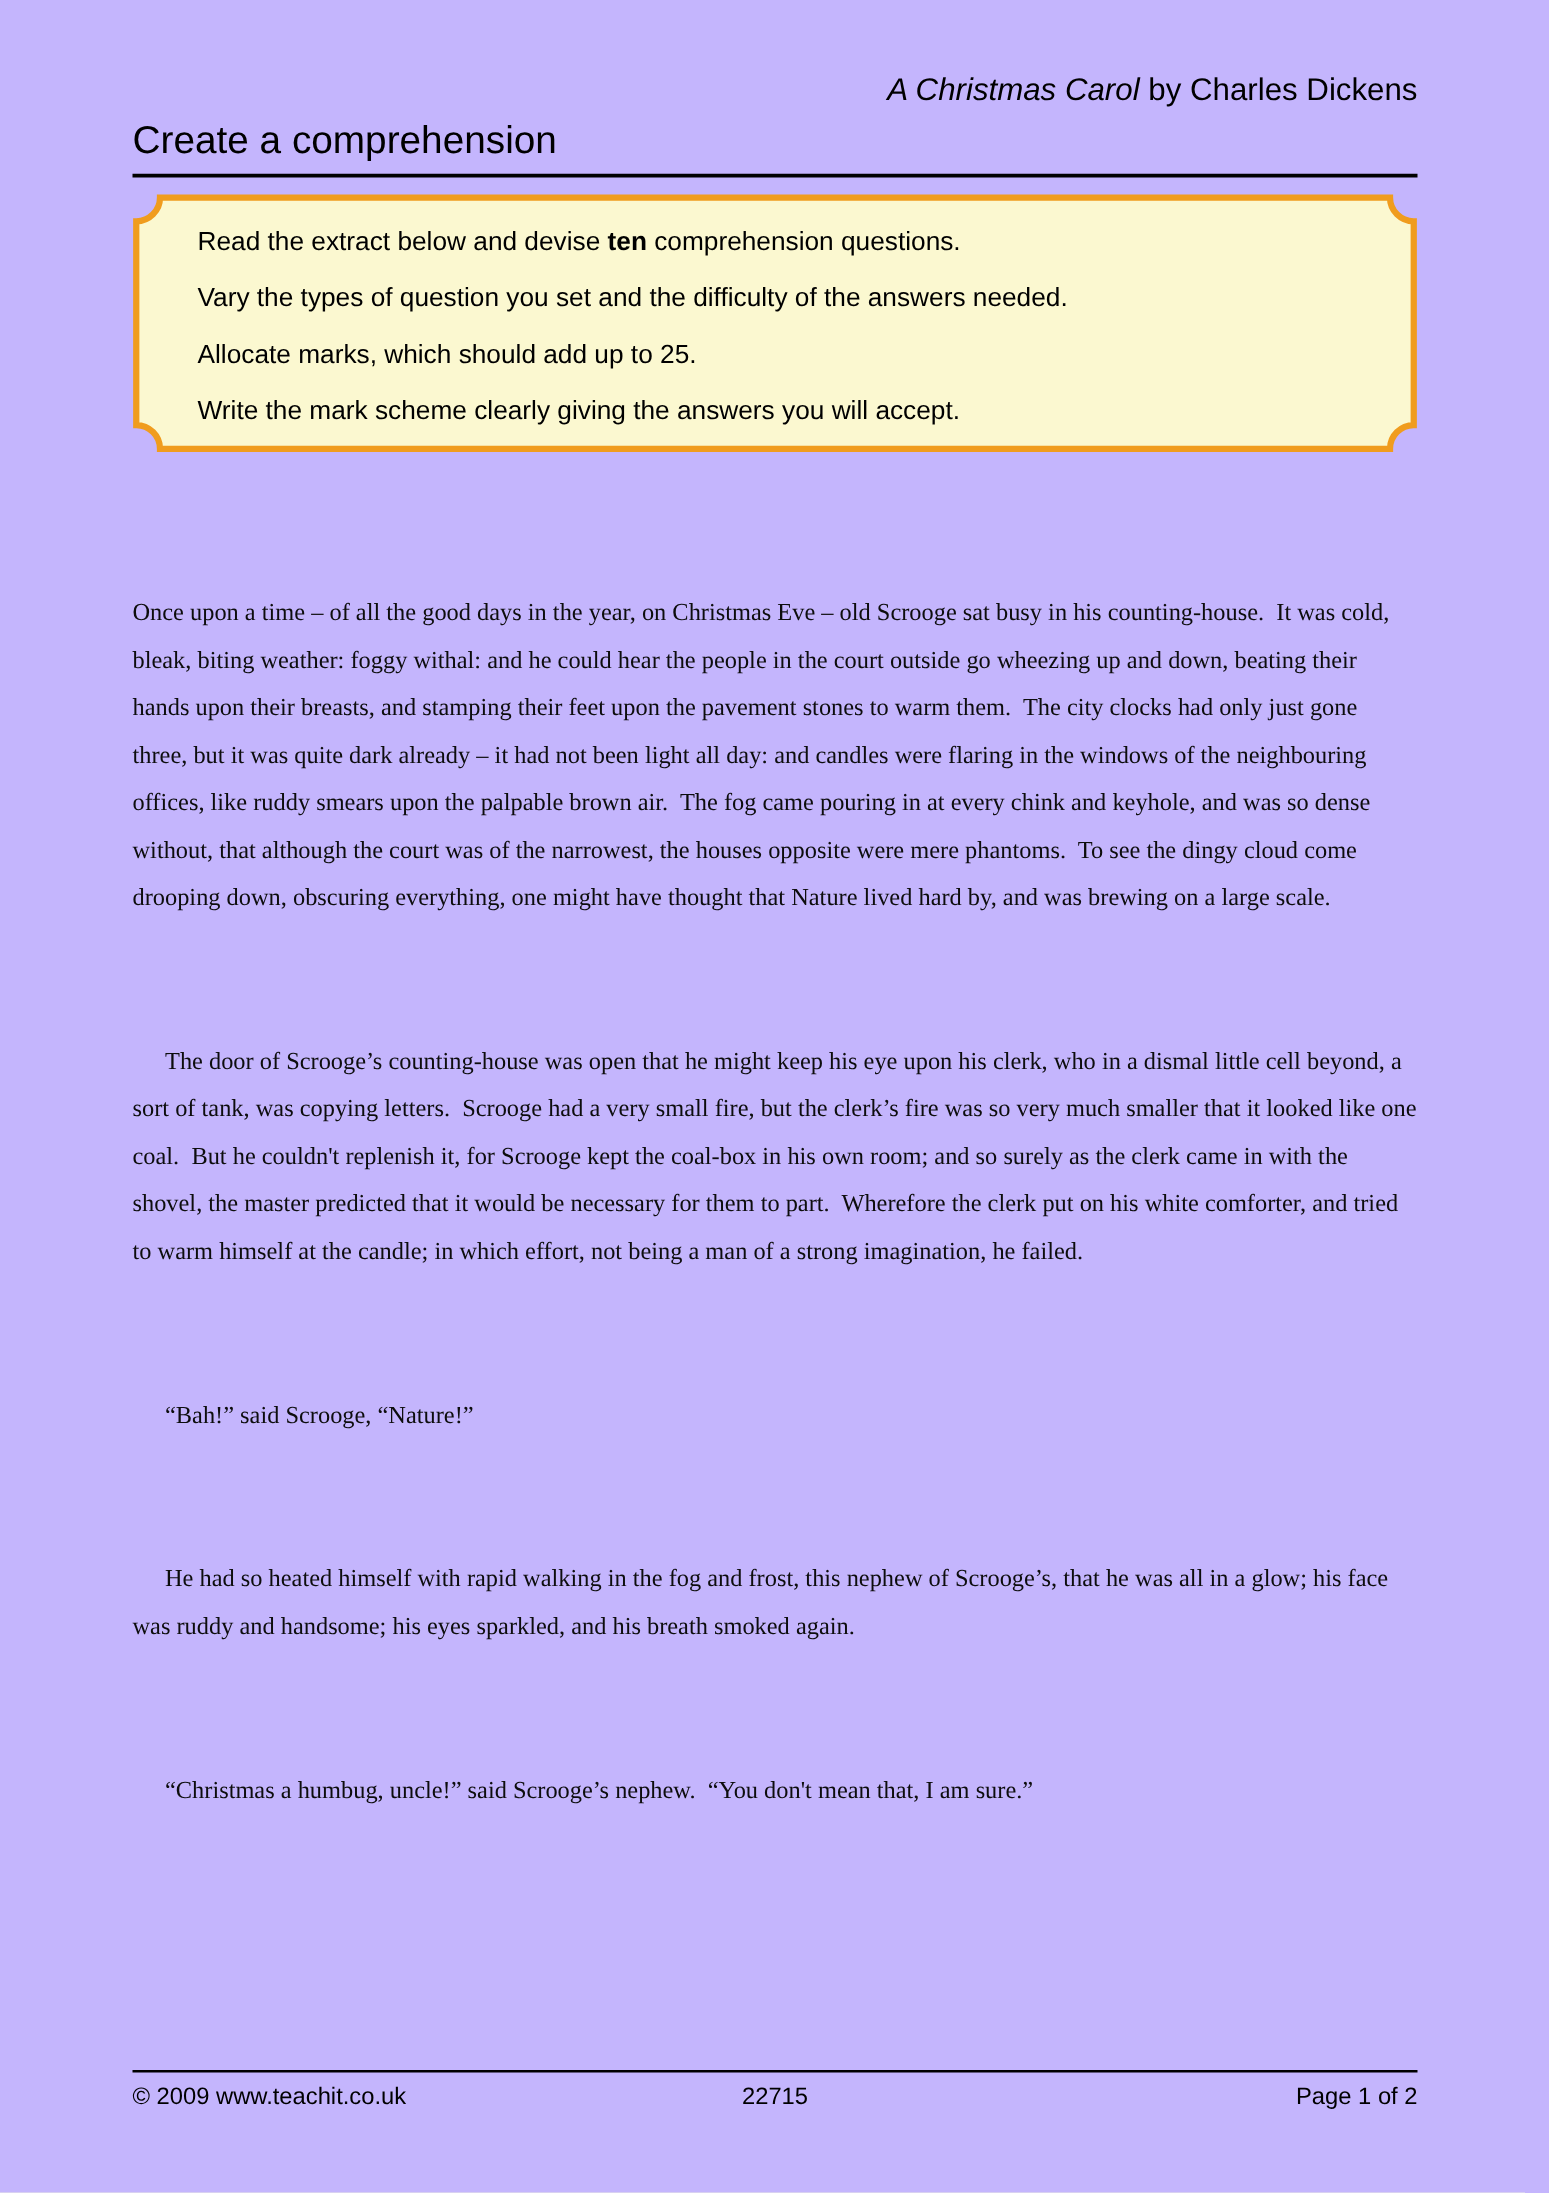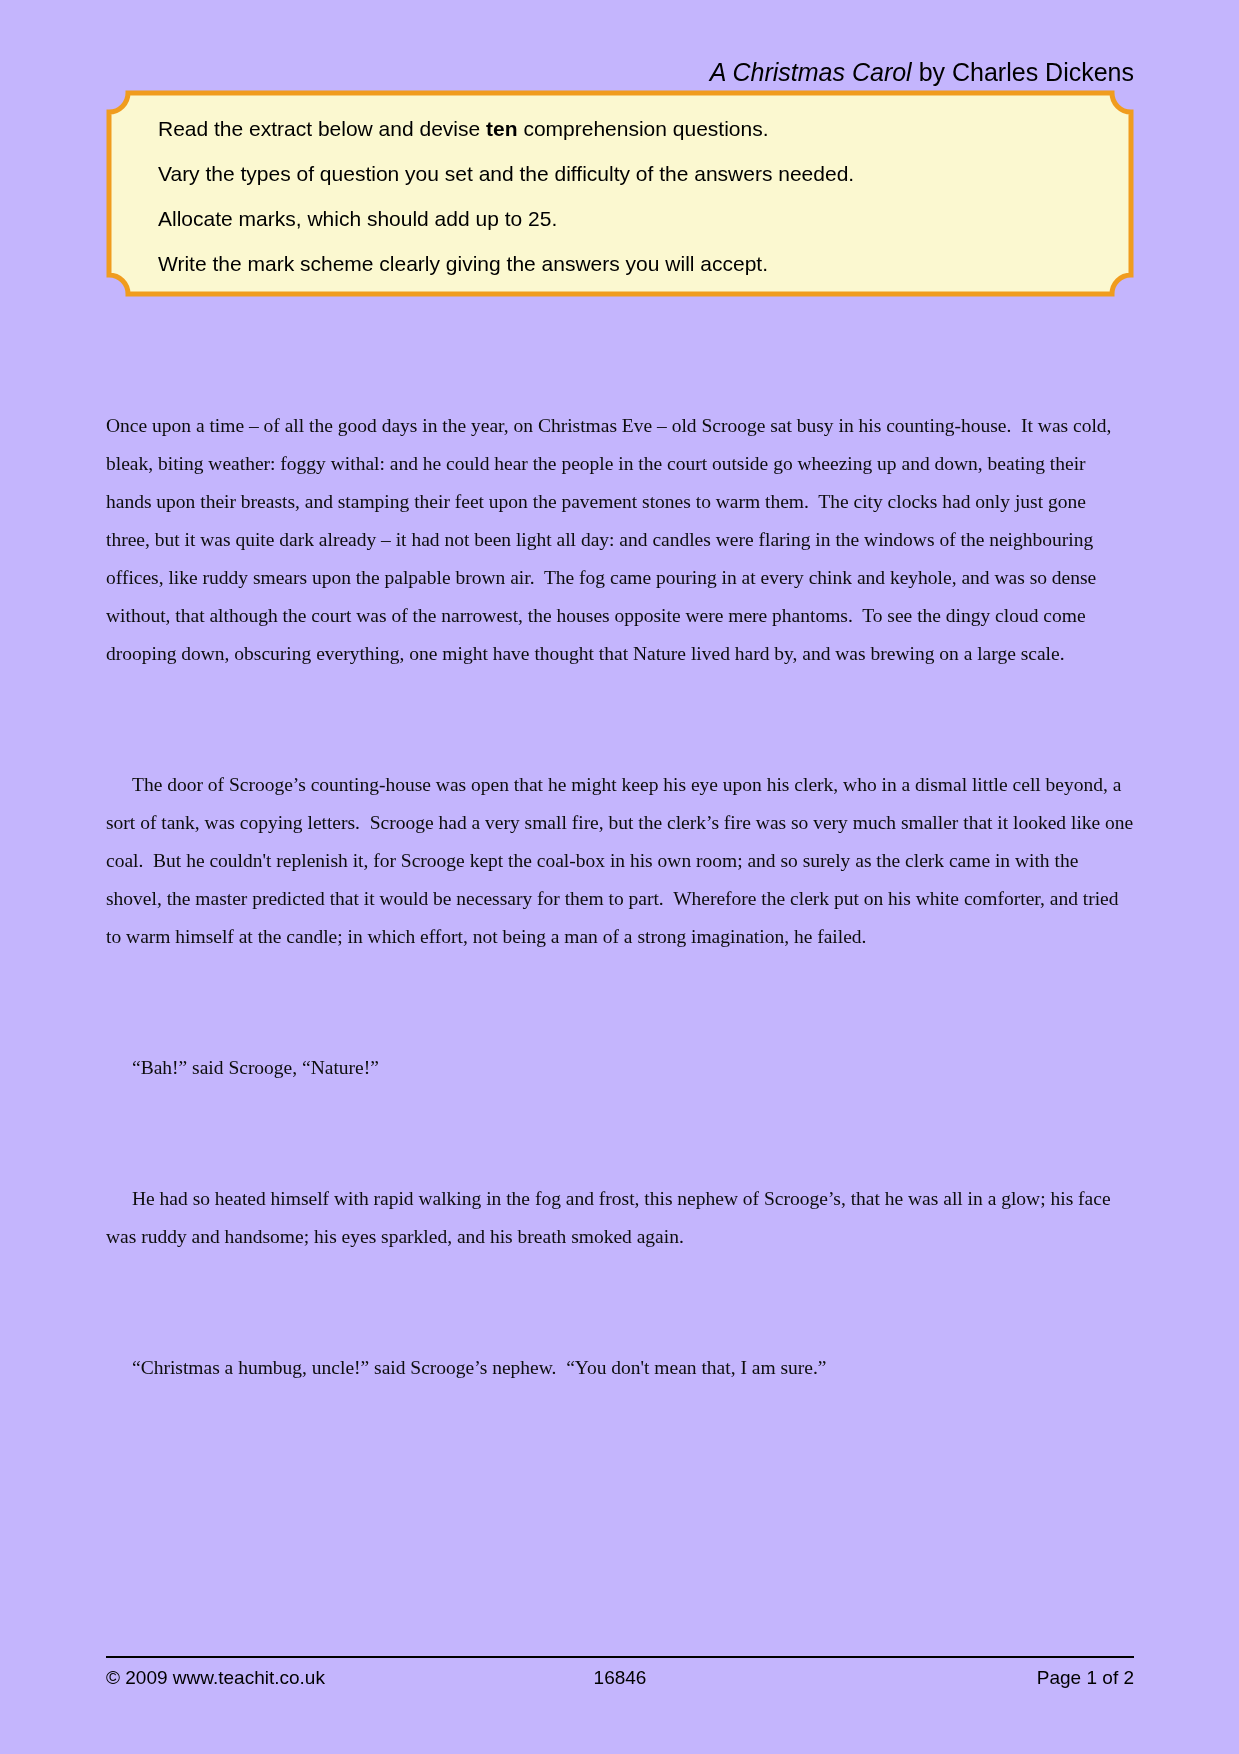--- a/index.html
+++ b/index.html
@@ -29,21 +29,21 @@
     margin-top: 6px;
     font-size: 31px;
     line-height: 36px;
     font-weight: normal;
     color: #000;
     padding-bottom: 9px;
     border-bottom: 3px solid #000;
   }
   .instruction-box {
     position: relative;
-    margin-top: 2px;
+    margin-top: 13px;
     height: 207px;
   }
   .instruction-box svg {
     position: absolute;
     inset: 0;
     width: 100%;
     height: 100%;
   }
   .instruction-text {
     position: relative;
@@ -85,20 +85,21 @@
 </head>
 <body>
 
 <div class="page">
   <div class="content">
 
     <div class="doc-header">
       <span class="book">A Christmas Carol</span><span> by Charles Dickens</span>
     </div>
 
+    <h1 class="page-title">Create a comprehension</h1>
 
     <div class="instruction-box">
       <svg viewBox="0 0 1028 207" preserveAspectRatio="none">
         <path d="M 22 3 L 1006 3 A 19 19 0 0 0 1025 22 L 1025 185 A 19 19 0 0 0 1006 204 L 22 204 A 19 19 0 0 0 3 185 L 3 22 A 19 19 0 0 0 22 3 Z" stroke-width="5" fill="#FBF8D0" stroke="#F09C1E"></path>
       </svg>
       <div class="instruction-text">
         <p><span>Read the extract below and devise </span><span class="b">ten</span><span> comprehension questions.</span></p>
         <p>Vary the types of question you set and the difficulty of the answers needed.</p>
         <p>Allocate marks, which should add up to 25.</p>
         <p>Write the mark scheme clearly giving the answers you will accept.</p>
@@ -110,16 +111,16 @@
       <p class="indent">The door of Scrooge’s counting-house was open that he might keep his eye upon his clerk, who in a dismal little cell beyond, a sort of tank, was copying letters.  Scrooge had a very small fire, but the clerk’s fire was so very much smaller that it looked like one coal.  But he couldn't replenish it, for Scrooge kept the coal-box in his own room; and so surely as the clerk came in with the shovel, the master predicted that it would be necessary for them to part.  Wherefore the clerk put on his white comforter, and tried to warm himself at the candle; in which effort, not being a man of a strong imagination, he failed.</p>
       <p class="indent">“Bah!” said Scrooge, “Nature!”</p>
       <p class="indent">He had so heated himself with rapid walking in the fog and frost, this nephew of Scrooge’s, that he was all in a glow; his face was ruddy and handsome; his eyes sparkled, and his breath smoked again.</p>
       <p class="indent">“Christmas a humbug, uncle!” said Scrooge’s nephew.  “You don't mean that, I am sure.”</p>
     </div>
 
   </div>
 
   <div class="doc-footer">
     <span class="left">© 2009 www.teachit.co.uk</span>
-    <span class="mid">16846</span>
+    <span class="mid">22715</span>
     <span class="right">Page 1 of 2</span>
   </div>
 </div>
 
 </body></html>

